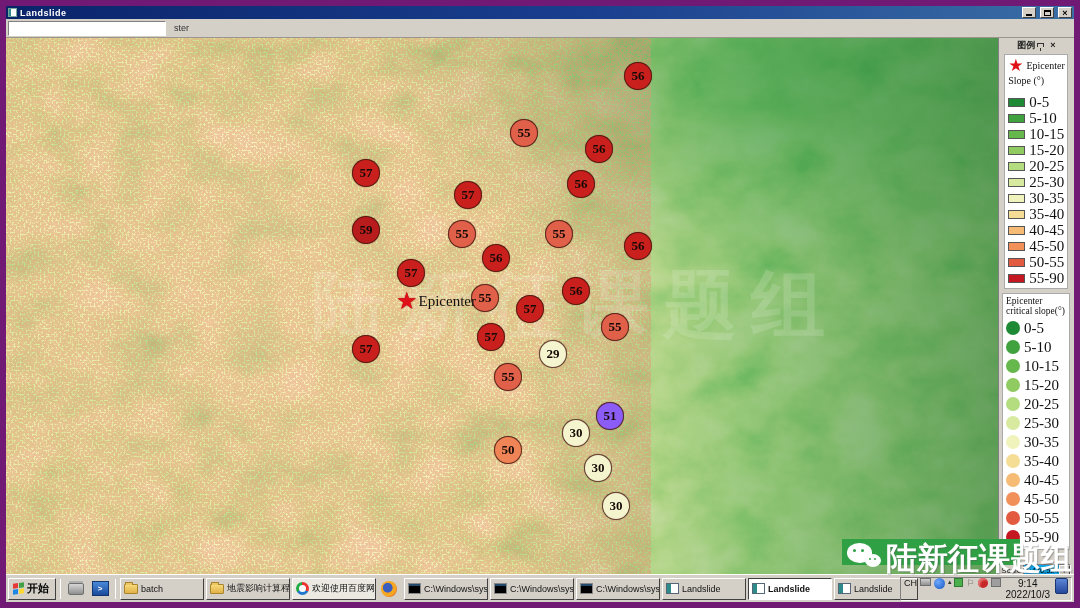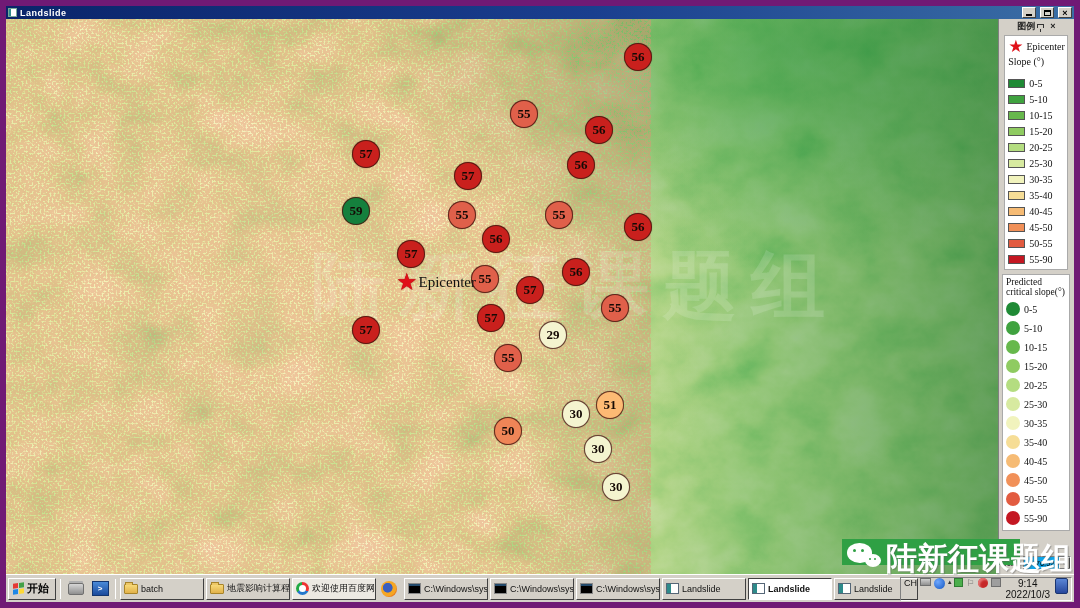--- a/index.html
+++ b/index.html
@@ -61,21 +61,21 @@
   .ph-close { font-size:9px; line-height:9px; color:#222; font-weight:bold; }
 
   .legend-box { background:#fff; border:1px solid #aaa; margin:2px 4px 2px 3px; padding:2px 2px 2px 3px;
     font-family:"Liberation Serif", serif; color:#111; }
   .lg-epi { display:flex; align-items:center; gap:3px; height:17px; }
   .lg-star { color:#e01018; font-size:17px; line-height:16px; }
   .lg-epi span:last-child { font-size:10px; }
   .lg-title { font-size:10px; margin:1px 0 8px 0; }
   .lg-row { display:flex; align-items:center; gap:4px; height:16px; }
   .lg-row .sw { width:17px; height:9px; border:1px solid #555; flex:none; }
-  .lg-row .lbl { font-size:10px; white-space:nowrap;font-family:Liberation Serif, serif; }
+  .lg-row .lbl { font-size:15px; white-space:nowrap;font-family:Liberation Serif, serif; }
   .lb2 .lg-row { height:19px; }
   .lb2 .sw.circ { width:14px; height:14px; border-radius:50%; border:none; }
   .lg-title2 { font-size:9.5px; line-height:1.1; margin-bottom:2px; }
 
   .panel-fill { flex:1; }
   .scale-row { height:20px; display:flex; align-items:center; gap:2px; padding:0 2px 2px 1px; flex:none;margin-top:10px; }
   .scale-label { font-size:8px; color:#222; flex:none; }
   .scale-combo { flex:1; height:14px; background:#0ea5e9; border:1px solid; border-color:#808080 #fff #fff #808080;
     display:flex; align-items:center; font-size:7.5px; padding-left:1px; white-space:nowrap; overflow:hidden; }
   .scale-combo .dd { margin-left:auto; width:11px; height:12px; background:#d4d0c8; border:1px solid; border-color:#fff #404040 #404040 #fff;
@@ -137,20 +137,24 @@
     <span class="spacer"></span>
     <span class="wbtn">
         <span class="g-min"></span>
       </span>
     <span class="wbtn">
         <span class="g-max"></span>
       </span>
     <span class="wbtn">×</span>
   </div>
 
+  <div class="toolbar">
+    <div class="combo"></div>
+    <span class="tb-suffix">ster</span>
+  </div>
 
   <div class="content">
 
     <div class="map">
       <svg class="terrain" width="100%" height="100%" preserveAspectRatio="none">
         <defs>
           <filter id="terr" x="0%" y="0%" width="100%" height="100%">
             <feTurbulence type="fractalNoise" baseFrequency="0.018 0.024" numOctaves="5" seed="8" stitchTiles="stitch" result="n"></feTurbulence>
             <feColorMatrix in="n" type="matrix" values="0.33 0.33 0.34 0 0  0.33 0.33 0.34 0 0  0.33 0.33 0.34 0 0  0 0 0 0 1" result="g"></feColorMatrix>
             <feComponentTransfer in="g">
@@ -187,35 +191,35 @@
 
       <div class="wm-center">陆新征课题组</div>
 
       <div>
           <div class="marker" style="left: 618px; top: 24px; background: rgb(201, 32, 29);">56</div>
           <div class="marker" style="left: 504px; top: 81px; background: rgb(224, 96, 74);">55</div>
           <div class="marker" style="left: 579px; top: 97px; background: rgb(201, 32, 29);">56</div>
           <div class="marker" style="left: 346px; top: 121px; background: rgb(201, 32, 29);">57</div>
           <div class="marker" style="left: 561px; top: 132px; background: rgb(201, 32, 29);">56</div>
           <div class="marker" style="left: 448px; top: 143px; background: rgb(201, 32, 29);">57</div>
-          <div class="marker" style="left: 336px; top: 178px; background: #15803d;">59</div>
+          <div class="marker" style="left: 346px; top: 178px; background: #b91c1c;">59</div>
           <div class="marker" style="left: 442px; top: 182px; background: rgb(224, 96, 74);">55</div>
           <div class="marker" style="left: 539px; top: 182px; background: rgb(224, 96, 74);">55</div>
           <div class="marker" style="left: 618px; top: 194px; background: rgb(201, 32, 29);">56</div>
           <div class="marker" style="left: 476px; top: 206px; background: rgb(201, 32, 29);">56</div>
           <div class="marker" style="left: 391px; top: 221px; background: rgb(201, 32, 29);">57</div>
           <div class="marker" style="left: 556px; top: 239px; background: rgb(201, 32, 29);">56</div>
           <div class="marker" style="left: 465px; top: 246px; background: rgb(224, 96, 74);">55</div>
           <div class="marker" style="left: 510px; top: 257px; background: rgb(201, 32, 29);">57</div>
           <div class="marker" style="left: 595px; top: 275px; background: rgb(224, 96, 74);">55</div>
           <div class="marker" style="left: 471px; top: 285px; background: rgb(201, 32, 29);">57</div>
           <div class="marker" style="left: 346px; top: 297px; background: rgb(201, 32, 29);">57</div>
           <div class="marker" style="left: 533px; top: 302px; background: rgb(244, 244, 207);">29</div>
           <div class="marker" style="left: 488px; top: 325px; background: rgb(224, 96, 74);">55</div>
-          <div class="marker" style="left: 590px; top: 372px; background: #fdba74;">51</div>
+          <div class="marker" style="left: 590px; top: 364px; background: #8b5cf6;">51</div>
           <div class="marker" style="left: 556px; top: 381px; background: rgb(244, 244, 207);">30</div>
           <div class="marker" style="left: 488px; top: 398px; background: rgb(239, 133, 87);">50</div>
           <div class="marker" style="left: 578px; top: 416px; background: rgb(244, 244, 207);">30</div>
           <div class="marker" style="left: 596px; top: 454px; background: rgb(244, 244, 207);">30</div>
         </div>
 
       <div class="epicenter">
         <span class="epi-star">★</span>
         <span class="epi-label">Epicenter</span>
       </div>
@@ -280,21 +284,21 @@
     <span class="lbl">50-55</span>
   </div>
             <div class="lg-row">
     <span class="sw" style="background: rgb(196, 23, 34);"></span>
     <span class="lbl">55-90</span>
   </div>
           </div>
       </div>
 
       <div class="legend-box lb2">
-        <div class="lg-title2">Predicted critical slope(°)</div>
+        <div class="lg-title2">Epicenter critical slope(°)</div>
         <div>
             <div class="lg-row">
     <span class="sw circ" style="background: rgb(31, 138, 53);"></span>
     <span class="lbl">0-5</span>
   </div>
             <div class="lg-row">
     <span class="sw circ" style="background: rgb(63, 162, 63);"></span>
     <span class="lbl">5-10</span>
   </div>
             <div class="lg-row">

